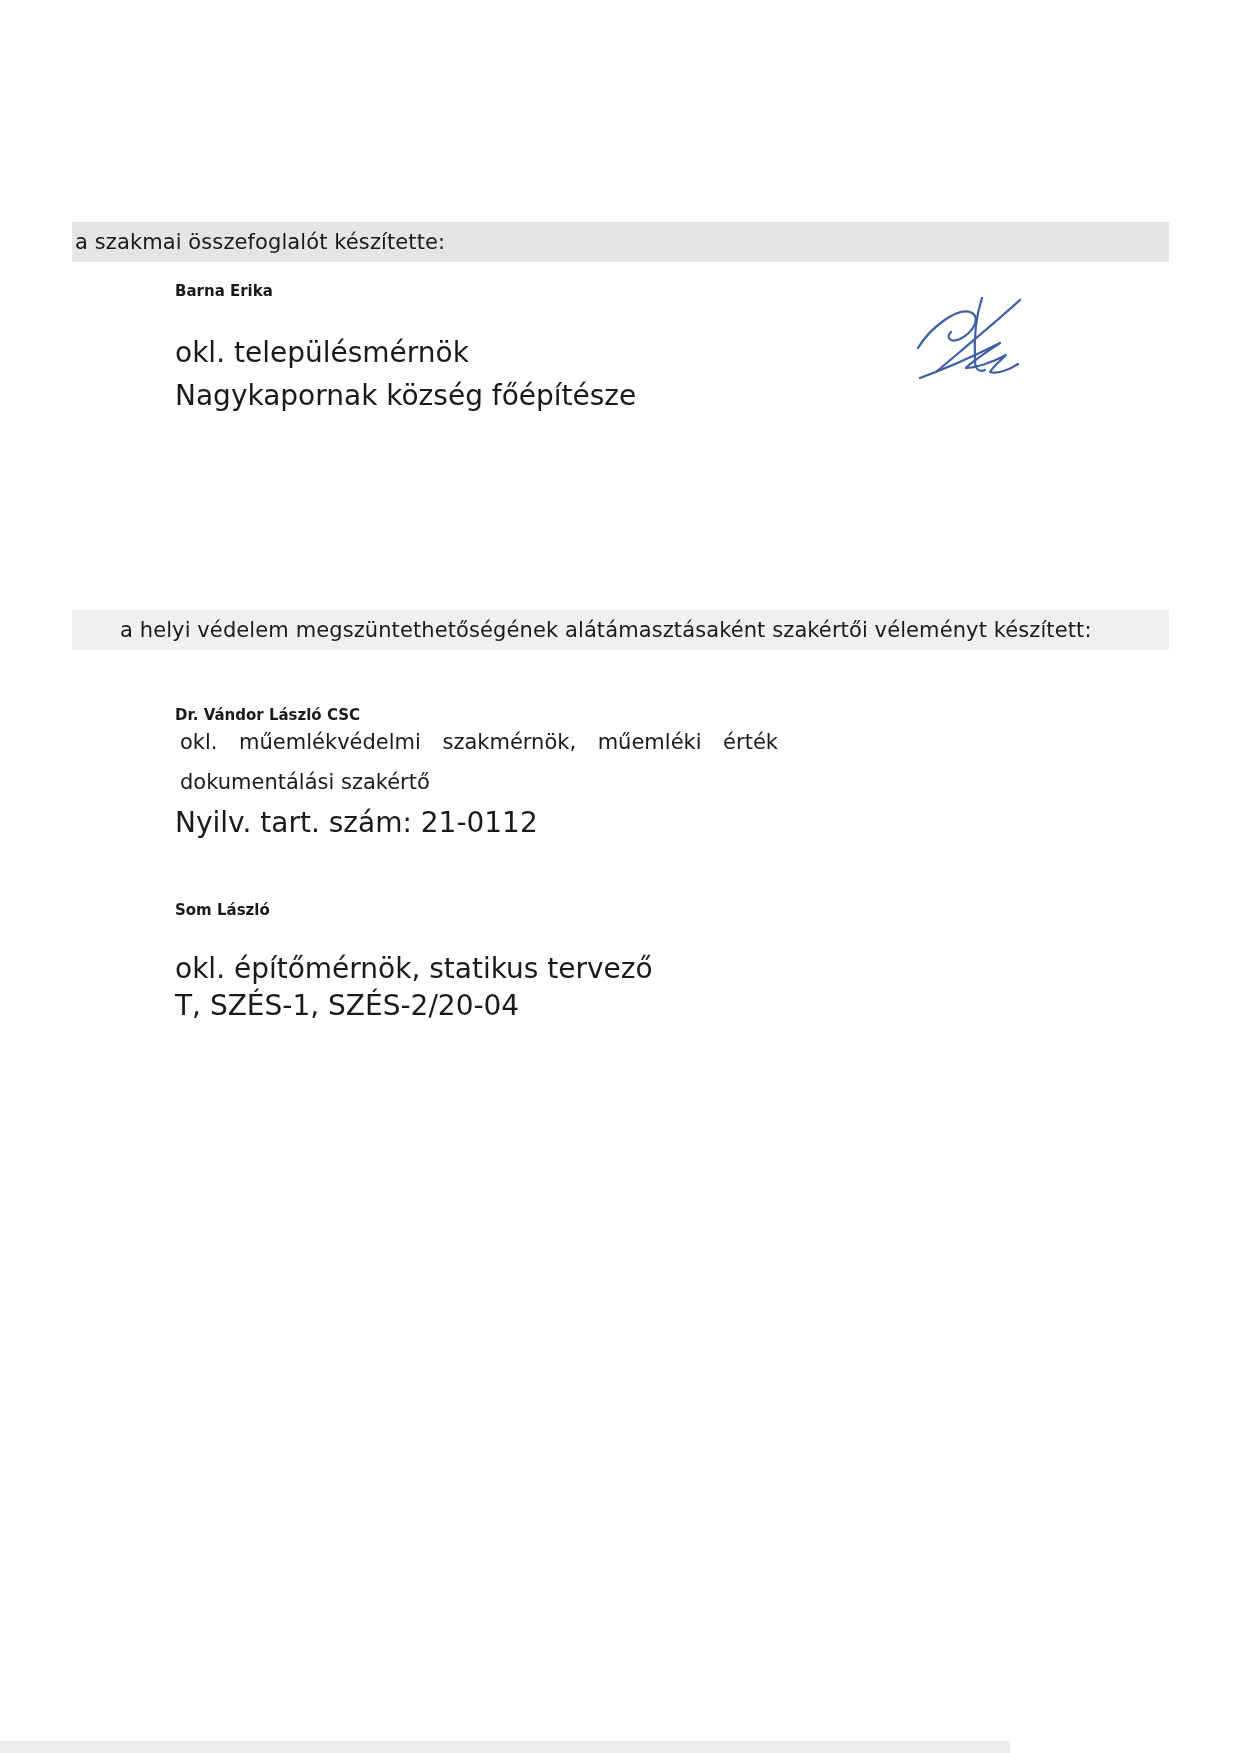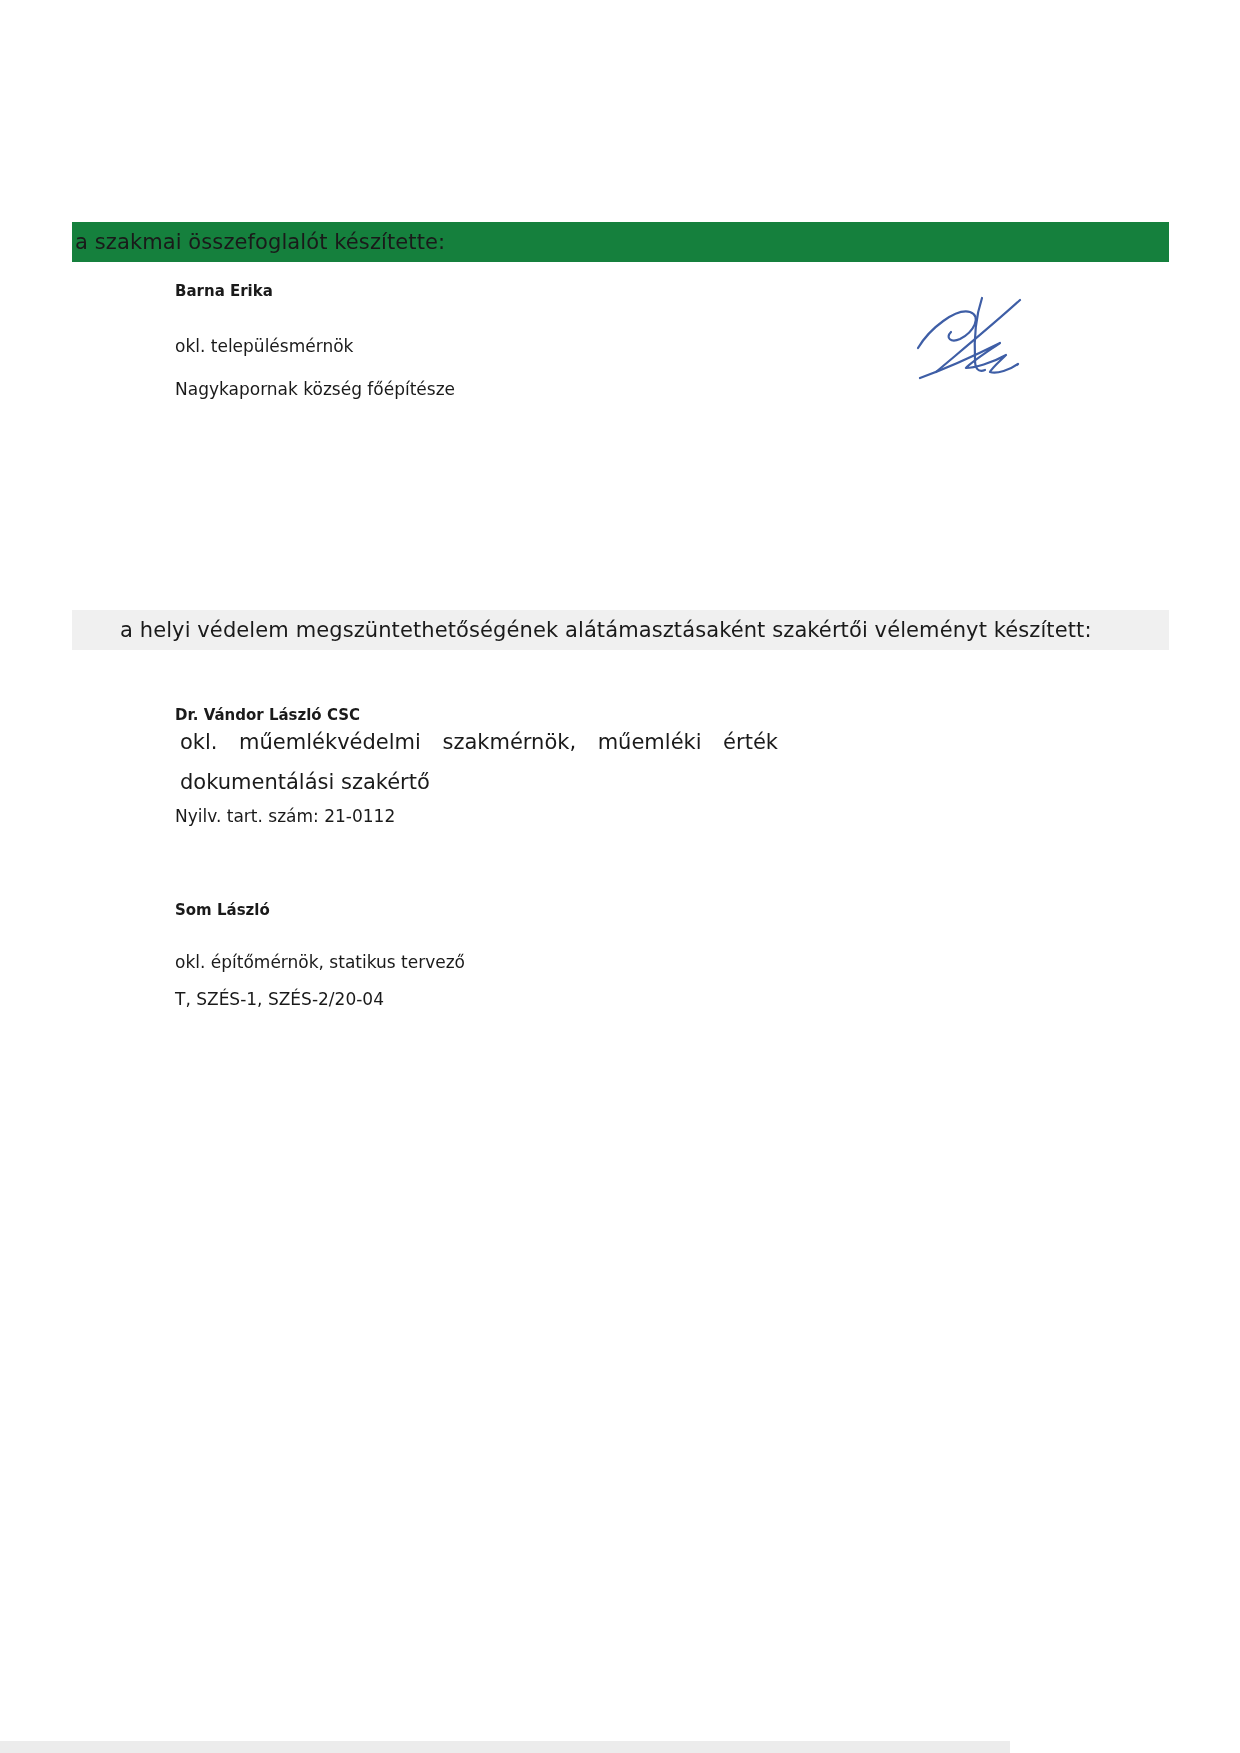--- a/index.html
+++ b/index.html
@@ -30,21 +30,21 @@
   .name {
     position: absolute;
     left: 175px;
     font-size: 15px;
     font-weight: bold;
     white-space: nowrap;
   }
   .line {
     position: absolute;
     left: 175px;
-    font-size: 17px;
+    font-size: 28px;
     white-space: nowrap;
   }
   .para {
     position: absolute;
     left: 180px;
     top: 722px;
     width: 598px;
     font-size: 21px;
     line-height: 40px;
     text-align: justify;
@@ -64,21 +64,21 @@
     width: 1010px;
     height: 12px;
     background: #ececec;
   }
 </style>
 </head>
 <body>
 
 <div class="page">
 
-  <div class="band band-1" style="background: #15803d;">
+  <div class="band band-1" style="background: #e5e5e5;">
     <span>a szakmai összefoglalót készítette:</span>
   </div>
 
   <div class="name" style="top:282px;">Barna Erika</div>
   <div class="line" style="top:336px;">okl. településmérnök</div>
   <div class="line" style="top:379px;">Nagykapornak község főépítésze</div>
 
   <svg class="sig" viewBox="0 0 120 95" aria-hidden="true">
     <path class="sig-path" d="M6,60 C18,40 44,20 58,24 C70,28 62,44 48,51 C39,55 33,50 39,44" fill="none" stroke-width="2.2" stroke-linecap="round" stroke="#3e5ea6"></path>
     <path class="sig-path" d="M70,10 C64,28 62,52 63,72 C63,80 66,85 73,82" fill="none" stroke-width="2.2" stroke-linecap="round" stroke="#3e5ea6"></path>

